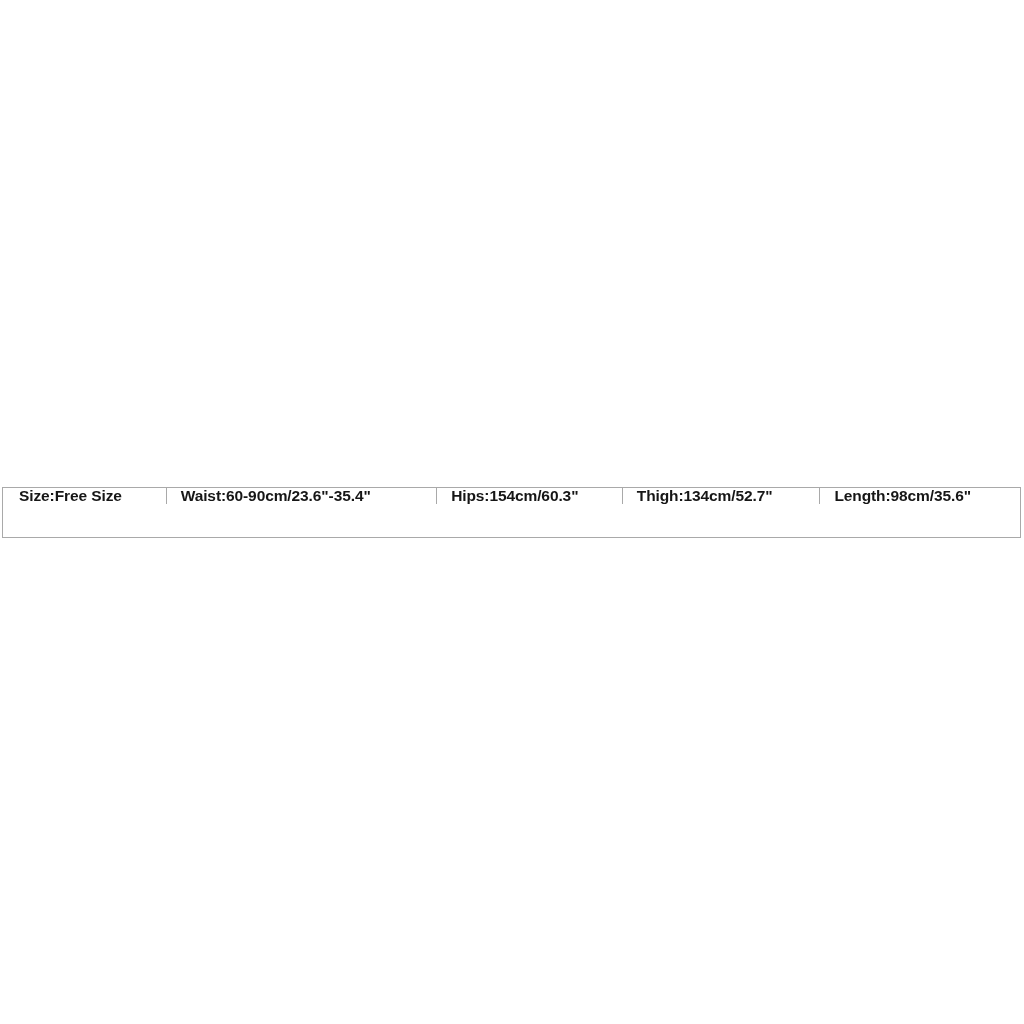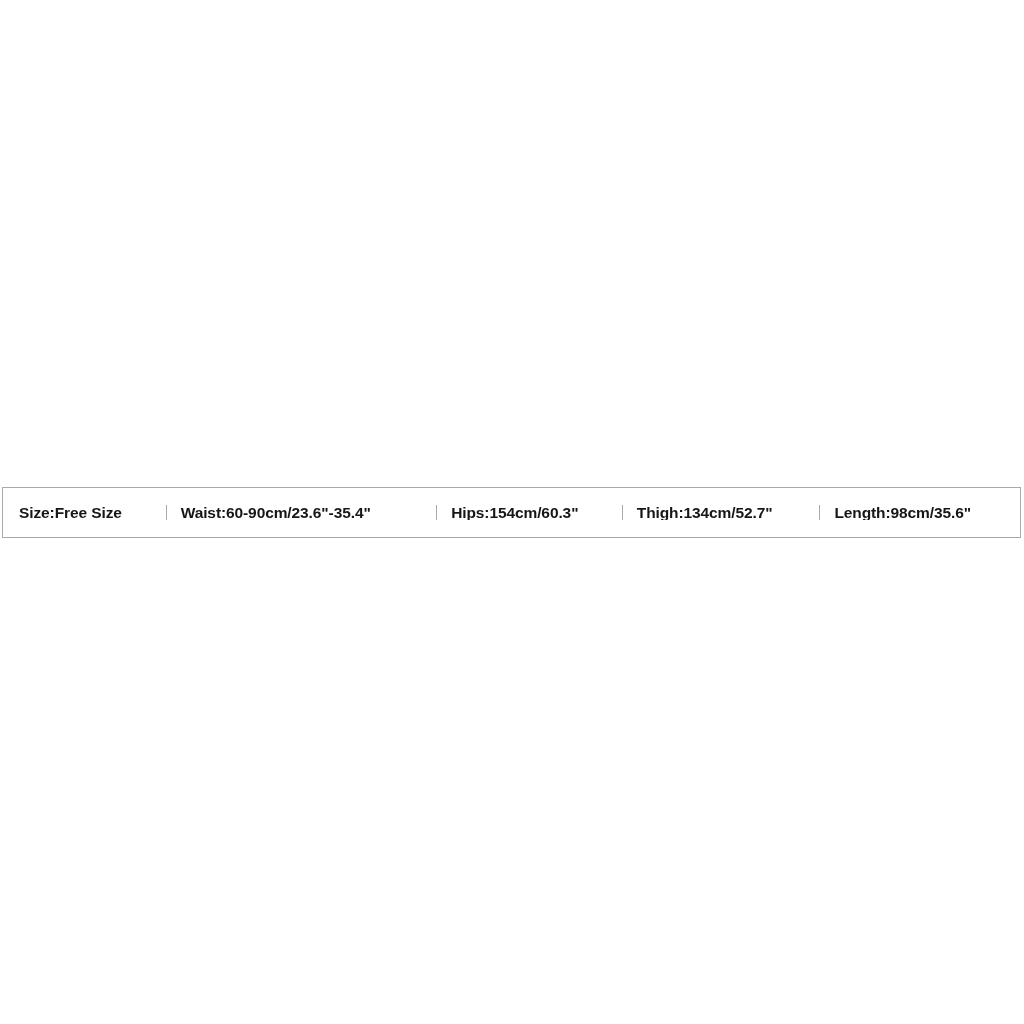--- a/index.html
+++ b/index.html
@@ -20,21 +20,21 @@
   
   #size-chart {
     position: absolute;
     left: 2px;
     top: 487px;
     width: 1019px;
     height: 51px;
     box-sizing: border-box;
     display: flex;
     flex-direction: row;
-    align-items: center;
+    align-items: flex-start;
     background: #ffffff;
     border: 1px solid #a9a9a9;
   }
 
   .chart-cell {
     box-sizing: border-box;
     display: flex;
     align-items: center;
     justify-content: flex-start;
     background: #ffffff;

